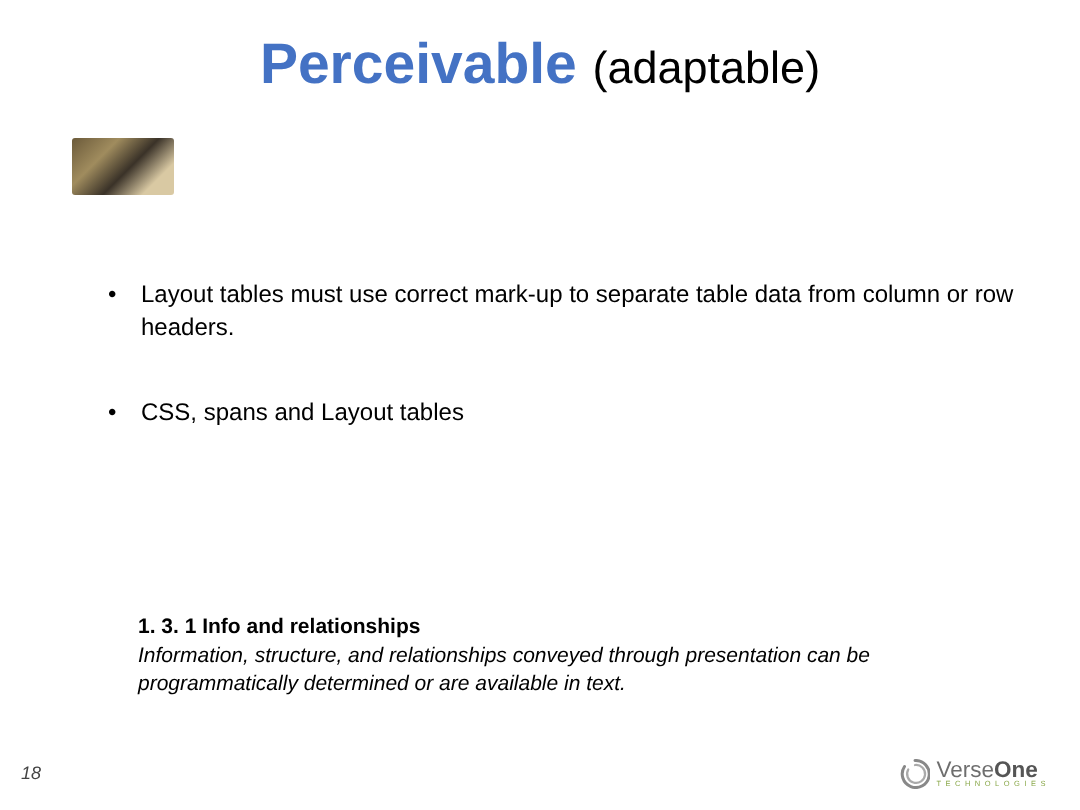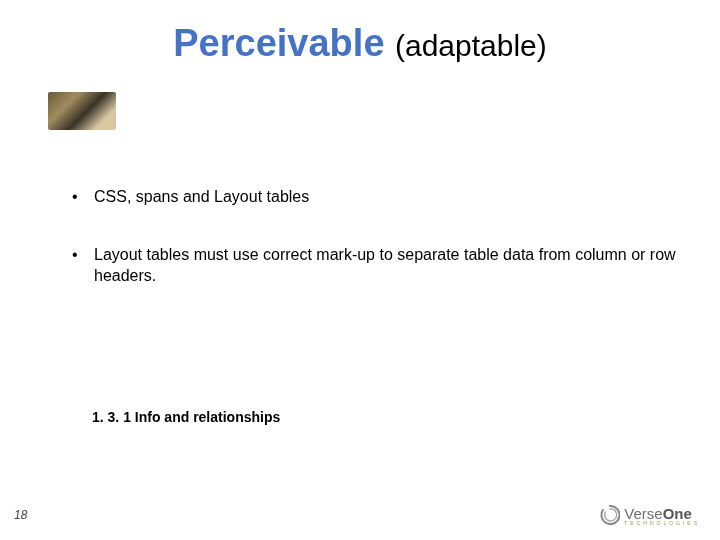--- a/index.html
+++ b/index.html
@@ -102,20 +102,21 @@
     left: 14px;
     font-size: 12px;
     font-style: italic;
     color: #444;
   }
   .logo {
     position: absolute;
     bottom: 14px;
     right: 20px;
     display: flex;
+    align-items: center;
     gap: 4px;
   }
   .logo-mark {
     width: 20px;
     height: 20px;
   }
   .logo-text {
     font-size: 15px;
     color: #6e6e6e;
   }
@@ -137,26 +138,27 @@
 
   <div class="title-area">
     <span class="title-main">Perceivable</span>
     <span class="title-sub">(adaptable)</span>
   </div>
 
 
   <div class="thumb"></div>
 
   <div class="bullets">
+    <div class="bullet">Layout tables must use correct mark-up to separate table data from column or row headers.</div>
     <div class="bullet">CSS, spans and Layout tables</div>
-    <div class="bullet">Layout tables must use correct mark-up to separate table data from column or row headers.</div>
   </div>
 
   <div class="footnote">
     <span class="fn-title">1. 3. 1 Info and relationships</span><br>
+    <span class="fn-body">Information, structure, and relationships conveyed through presentation can be programmatically determined or are available in text.</span>
   </div>
 
   <div class="page-number">18</div>
 
   <div class="logo">
     <div class="logo-mark">
       <svg viewBox="0 0 20 20" width="20" height="20">
         <path d="M10 1 A9 9 0 1 1 3 5" fill="none" stroke="#888" stroke-width="2" stroke-linecap="round"></path>
         <path d="M10 4 A6 6 0 1 1 5.5 7" fill="none" stroke="#aaa" stroke-width="1.5" stroke-linecap="round"></path>
       </svg>

